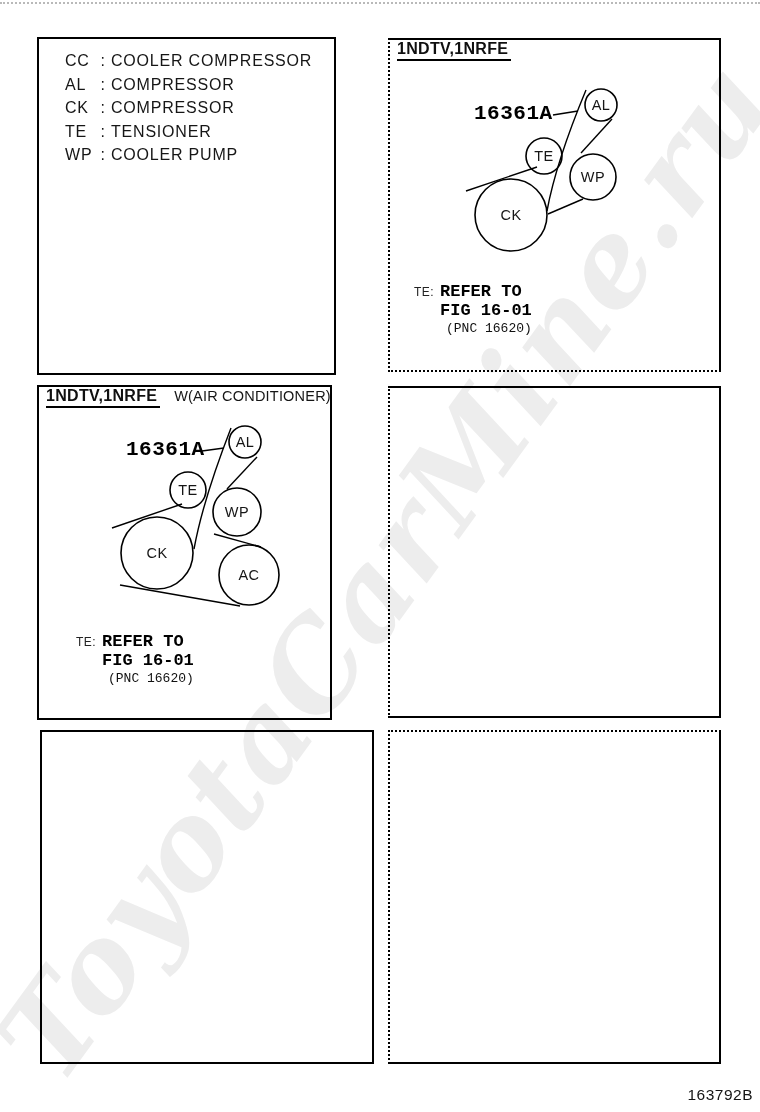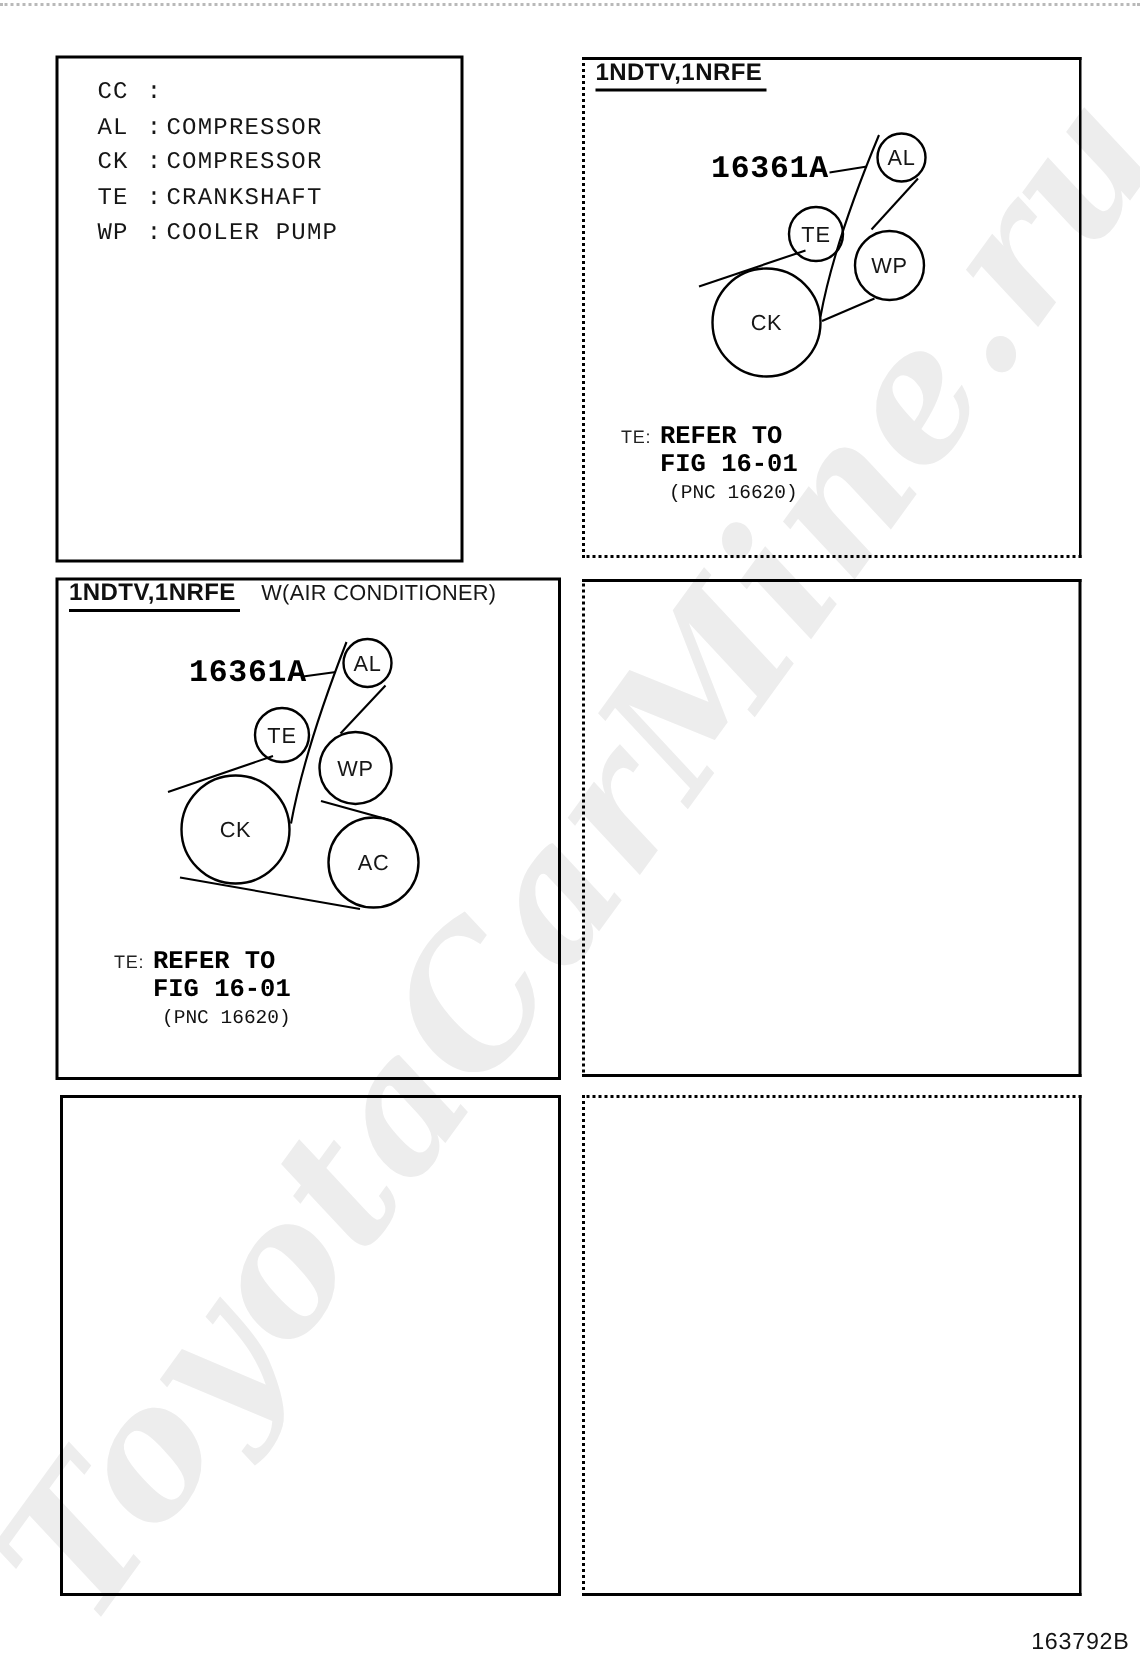--- a/index.html
+++ b/index.html
@@ -21,23 +21,23 @@
     border-top:2px dotted #b9b9b9;
   }
 
   
   .panel{position:absolute;z-index:1;background:transparent;box-sizing:border-box;}
   .b-solid-t{border-top:2px solid #000;}   .b-dot-t{border-top:2px dotted #000;}
   .b-solid-r{border-right:2px solid #000;}
   .b-solid-b{border-bottom:2px solid #000;}.b-dot-b{border-bottom:2px dotted #000;}
   .b-solid-l{border-left:2px solid #000;}  .b-dot-l{border-left:2px dotted #000;}
 
-  #panel-legend{left:37px;top:37px;width:272px;height:338px;font-family:Liberation Mono, monospace;}
+  #panel-legend{left:37px;top:37px;width:299px;height:338px;}
   #panel-diagram-1{left:388px;top:38px;width:333px;height:334px;}
-  #panel-diagram-2{left:37px;top:385px;width:337px;height:335px;}
+  #panel-diagram-2{left:37px;top:385px;width:295px;height:335px;text-align:center;}
   #panel-empty-1{left:388px;top:386px;width:333px;height:332px;}
   #panel-empty-2{left:40px;top:730px;width:334px;height:334px;}
   #panel-empty-3{left:388px;top:730px;width:333px;height:334px;}
 
   
   .legend-body{padding:13px 0 0 26px;}
   .legend-row{display:flex;align-items:baseline;height:23.5px;
     font-size:16px;letter-spacing:0.8px;color:#161616;}
   .legend-abbr{display:inline-block;width:30px;}
   .legend-colon{display:inline-block;width:16px;text-align:center;}
@@ -86,35 +86,36 @@
 <body>
 
 <div class="watermark" style="color: rgb(237, 237, 237);">ToyotaCarMine.ru</div>
 <div class="scan-noise"></div>
 
 <div class="panel b-solid-t b-solid-r b-solid-b b-solid-l" id="panel-legend">
   <div class="legend-body">
     <div class="legend-row">
       <span class="legend-abbr">CC</span>
       <span class="legend-colon">:</span>
+      <span class="legend-name">COOLER COMPRESSOR</span>
     </div>
     <div class="legend-row">
       <span class="legend-abbr">AL</span>
       <span class="legend-colon">:</span>
       <span class="legend-name">COMPRESSOR</span>
     </div>
     <div class="legend-row">
       <span class="legend-abbr">CK</span>
       <span class="legend-colon">:</span>
       <span class="legend-name">COMPRESSOR</span>
     </div>
     <div class="legend-row">
       <span class="legend-abbr">TE</span>
       <span class="legend-colon">:</span>
-      <span class="legend-name">CRANKSHAFT</span>
+      <span class="legend-name">TENSIONER</span>
     </div>
     <div class="legend-row">
       <span class="legend-abbr">WP</span>
       <span class="legend-colon">:</span>
       <span class="legend-name">COOLER PUMP</span>
     </div>
   </div>
 </div>
 
 <div class="panel b-solid-t b-solid-r b-dot-b b-dot-l" id="panel-diagram-1">

